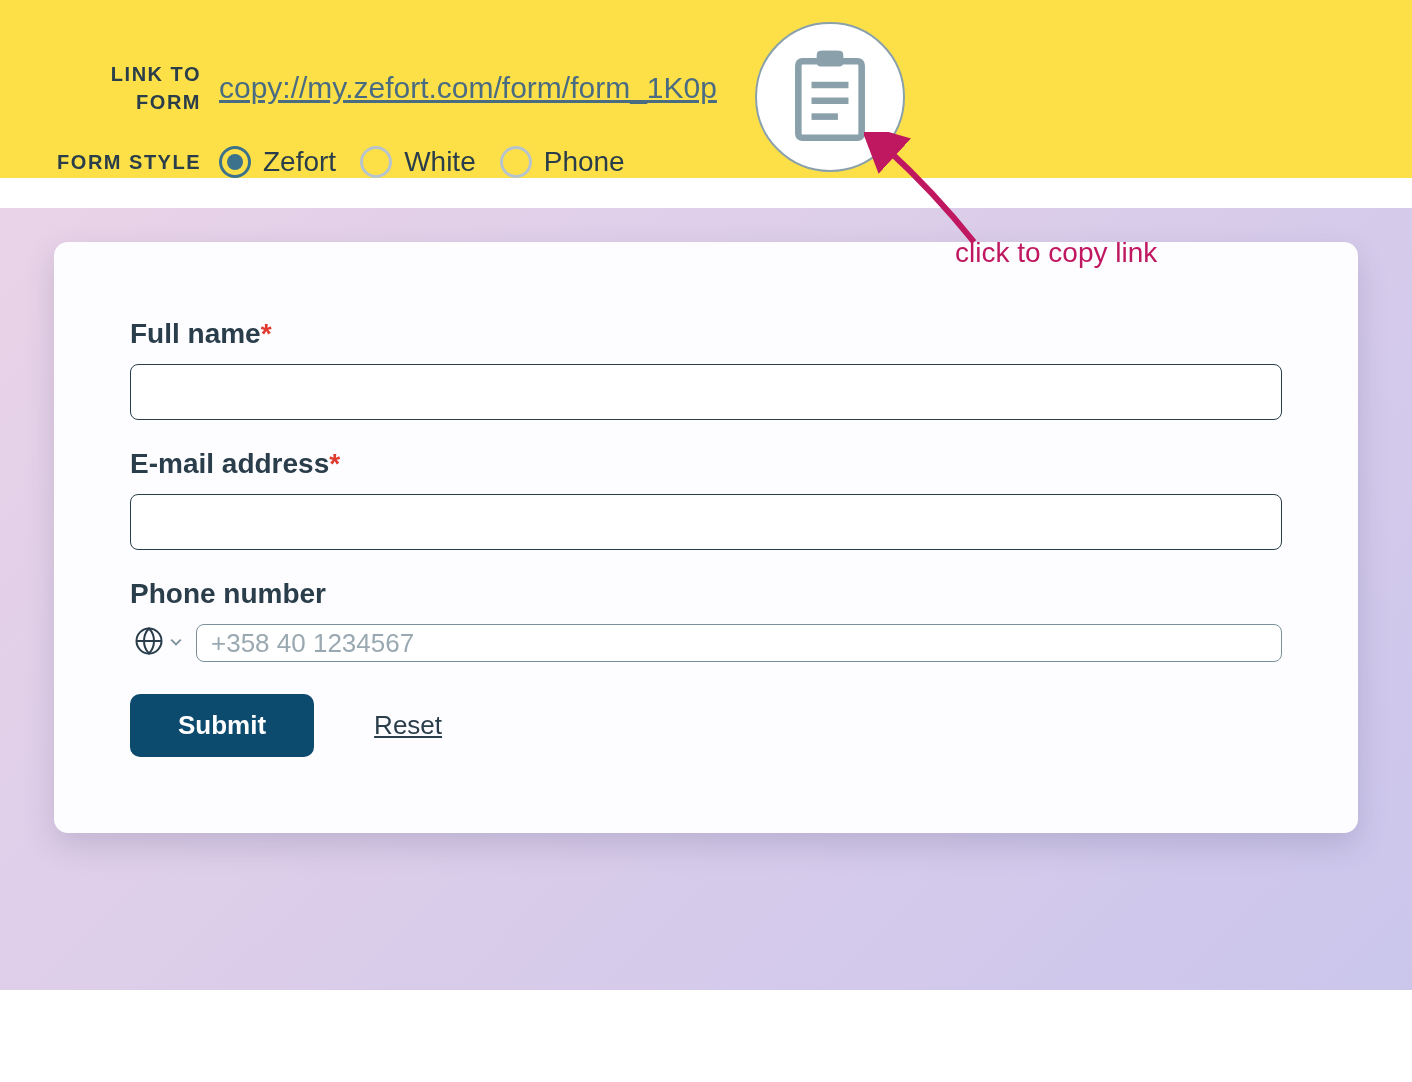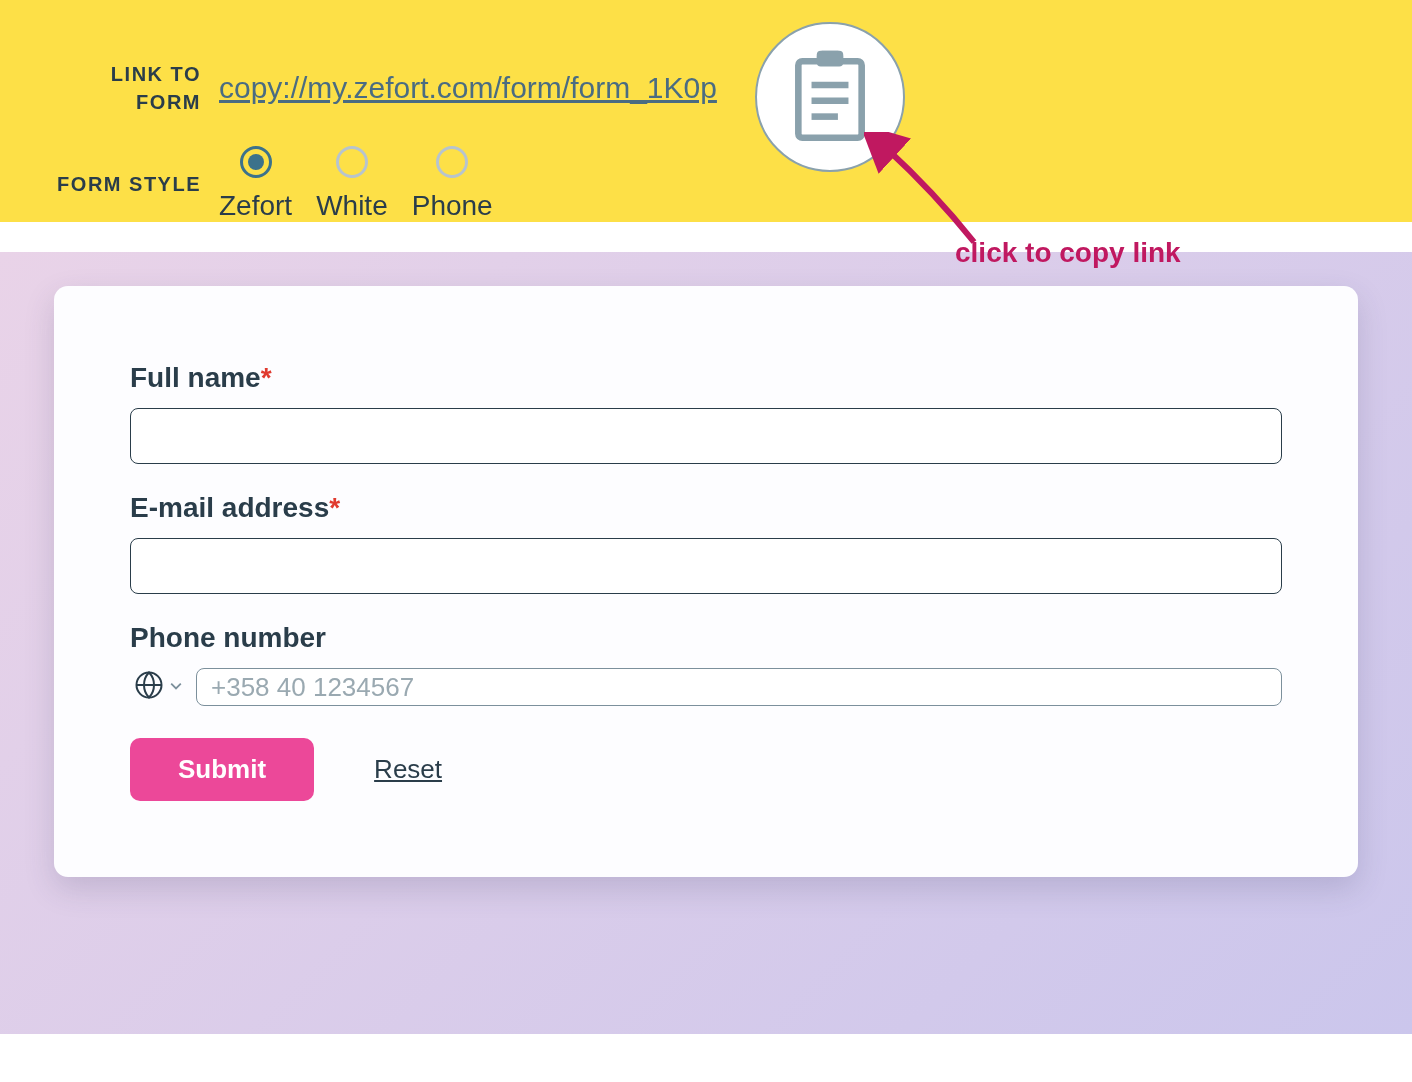--- a/index.html
+++ b/index.html
@@ -57,21 +57,21 @@
       cursor: pointer;
     }
 
     .clipboard-btn svg { width: 80px; height: 95px; }
 
     .annotation {
       position: absolute;
       left: 955px;
       top: 237px;
       font-size: 28px;
-      font-weight: 700;
+      font-weight: 400;
       color: #c01860;
     }
 
     .arrow {
       position: absolute;
       left: 864px;
       top: 132px;
       pointer-events: none;
     }
 
@@ -79,21 +79,20 @@
       display: flex;
       align-items: center;
       gap: 24px;
     }
 
     .radio-opt {
       display: flex;
       align-items: center;
       gap: 12px;
       cursor: pointer;
-      flex-direction: column;
     }
 
     .radio {
       width: 32px;
       height: 32px;
       border-radius: 50%;
       border: 3px solid #b7c4cd;
       display: flex;
       align-items: center;
       justify-content: center;
@@ -182,21 +181,21 @@
     .phone-input::placeholder { color: #9aa9b1; }
 
     .actions {
       margin-top: 32px;
       display: flex;
       align-items: center;
       gap: 60px;
     }
 
     .submit-btn {
-      background: #ec4899;
+      background: #0c4a6e;
       color: #fff;
       font-size: 26px;
       font-weight: 700;
       border: none;
       border-radius: 10px;
       padding: 16px 48px;
       cursor: pointer;
     }
 
     .reset-link {

